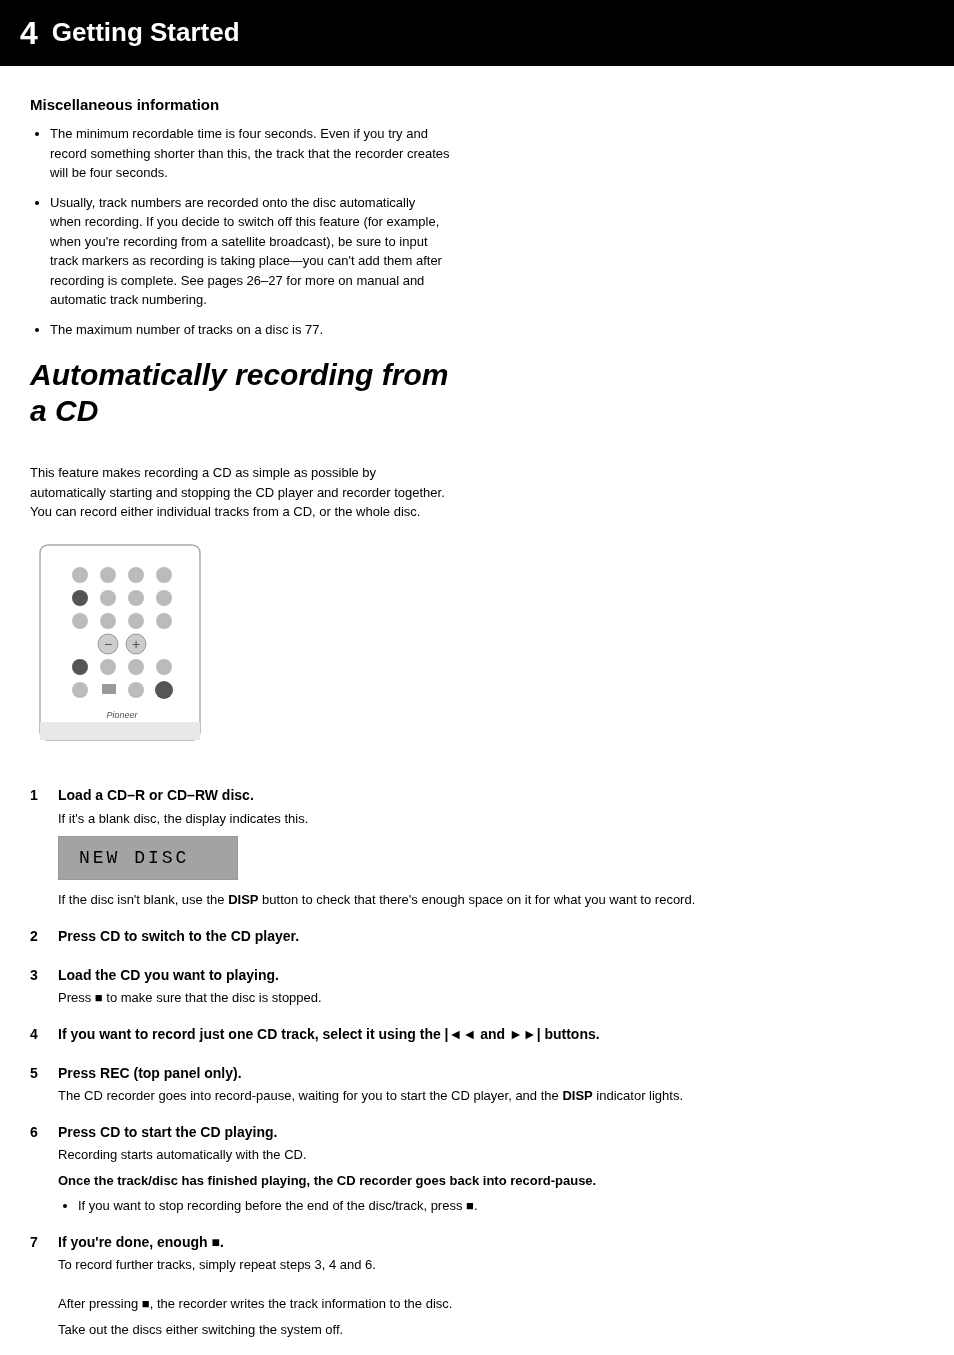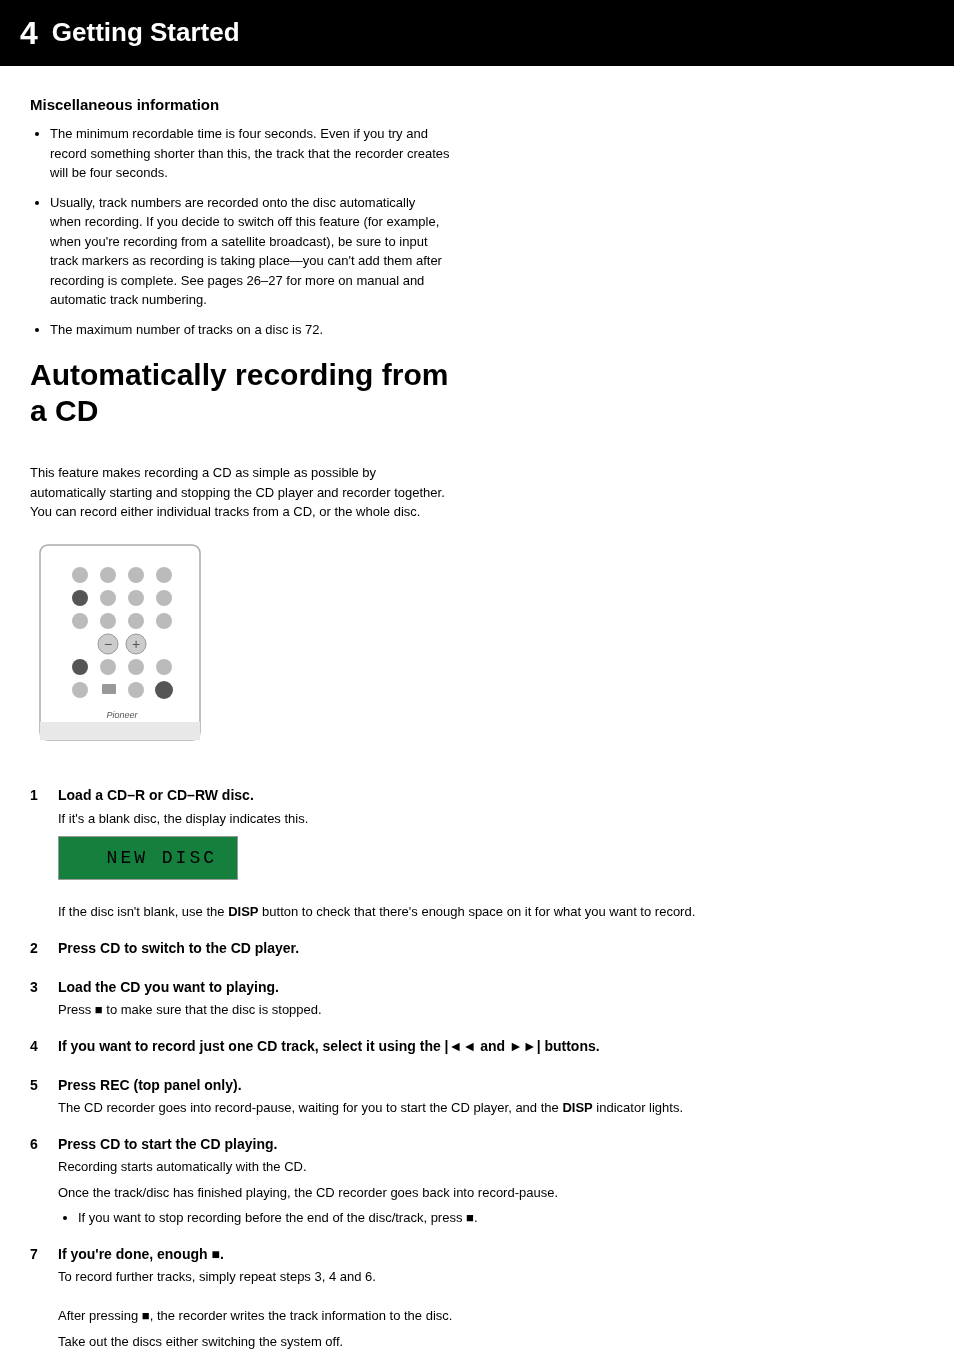--- a/index.html
+++ b/index.html
@@ -69,20 +69,21 @@
       line-height: 1.5;
     }
 
     
     .big-heading {
       font-size: 30px;
       font-weight: bold;
       line-height: 1.2;
       margin-bottom: 0;
       margin-top: 4px;
+      font-style: italic;
     }
 
     .intro-text {
       font-size: 13px;
       line-height: 1.5;
       margin-bottom: 18px;
       margin-top: 34px;
     }
 
     
@@ -110,28 +111,28 @@
       font-size: 14px;
       margin-bottom: 3px;
     }
     .step-body {
       font-size: 13px;
       line-height: 1.5;
     }
 
     
     .display-box {
-      background: #15803d;
+      background: #a3a3a3;
       border: 1px solid #999;
       font-family: 'Courier New', monospace;
       font-size: 18px;
       letter-spacing: 3px;
-      text-align: right;
+      text-align: left;
       padding: 8px 20px;
-      margin: 8px 0 22px 0;
+      margin: 8px 0 10px 0;
       display: inline-block;
       min-width: 180px;
     }
 
     .step-sub-bullet {
       list-style: disc;
       padding-left: 20px;
       margin-top: 6px;
     }
     .step-sub-bullet li {
@@ -176,21 +177,21 @@
 
 <div class="page-body">
 
   <div class="left-col">
 
     <div class="section-heading">Miscellaneous information</div>
 
     <ul class="bullet-list">
       <li>The minimum recordable time is four seconds. Even if you try and record something shorter than this, the track that the recorder creates will be four seconds.</li>
       <li>Usually, track numbers are recorded onto the disc automatically when recording. If you decide to switch off this feature (for example, when you're recording from a satellite broadcast), be sure to input track markers as recording is taking place—you can't add them after recording is complete. See pages 26–27 for more on manual and automatic track numbering.</li>
-      <li>The maximum number of tracks on a disc is 72.</li>
+      <li>The maximum number of tracks on a disc is 77.</li>
     </ul>
 
     <div class="big-heading">Automatically recording from a CD</div>
     <div class="intro-text">This feature makes recording a CD as simple as possible by automatically starting and stopping the CD player and recorder together. You can record either individual tracks from a CD, or the whole disc.</div>
 
     <div class="device-container">
       <svg class="device-svg" viewBox="0 0 180 210" xmlns="http://www.w3.org/2000/svg">
 
         <rect x="10" y="5" width="160" height="195" rx="8" ry="8" fill="white" stroke="#aaa" stroke-width="1.5"></rect>
 
@@ -272,21 +273,21 @@
         <div class="step-title">Press REC (top panel only).</div>
         <div class="step-body">The CD recorder goes into record-pause, waiting for you to start the CD player, and the <b>DISP</b> indicator lights.</div>
       </div>
     </div>
 
     <div class="step">
       <div class="step-number">6</div>
       <div class="step-content">
         <div class="step-title">Press CD to start the CD playing.</div>
         <div class="step-body">Recording starts automatically with the CD.</div>
-        <div class="step-body" style="margin-top:6px;">Once the track/disc has finished playing, the CD recorder goes back into record-pause.</div>
+        <div class="step-body" style="margin-top:6px;font-weight:bold;">Once the track/disc has finished playing, the CD recorder goes back into record-pause.</div>
         <ul class="step-sub-bullet">
           <li>If you want to stop recording before the end of the disc/track, press ■.</li>
         </ul>
       </div>
     </div>
 
     <div class="step">
       <div class="step-number">7</div>
       <div class="step-content">
         <div class="step-title">If you're done, enough ■.</div>

